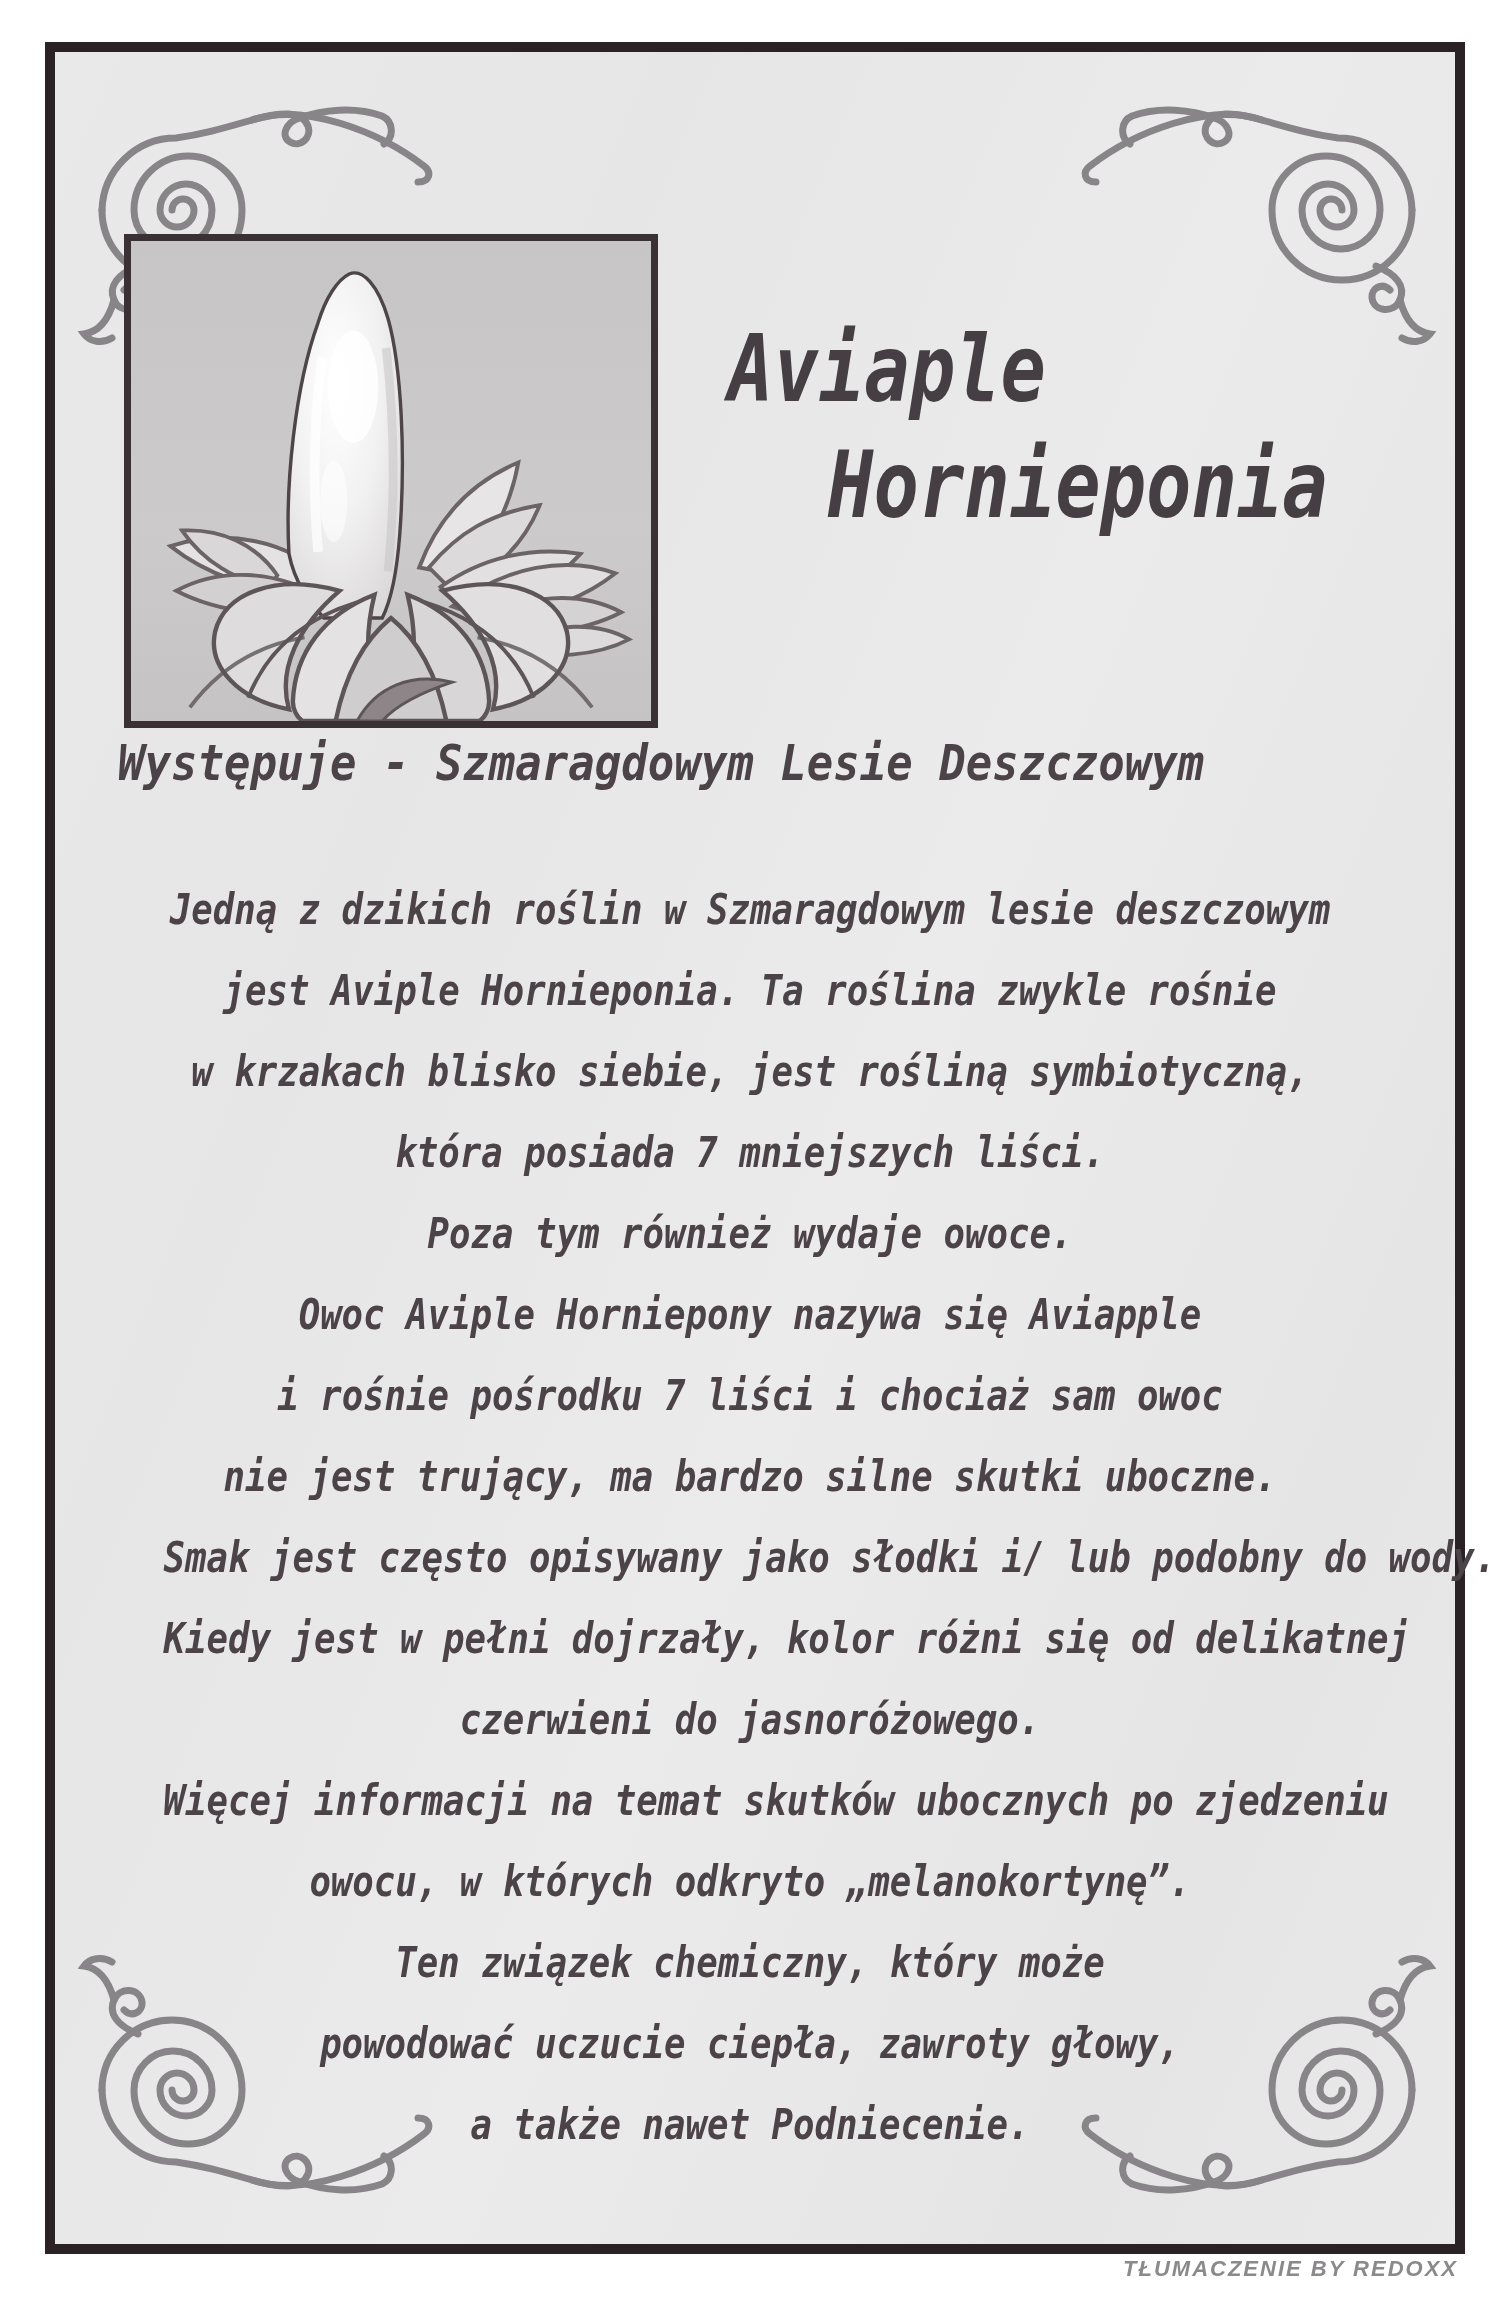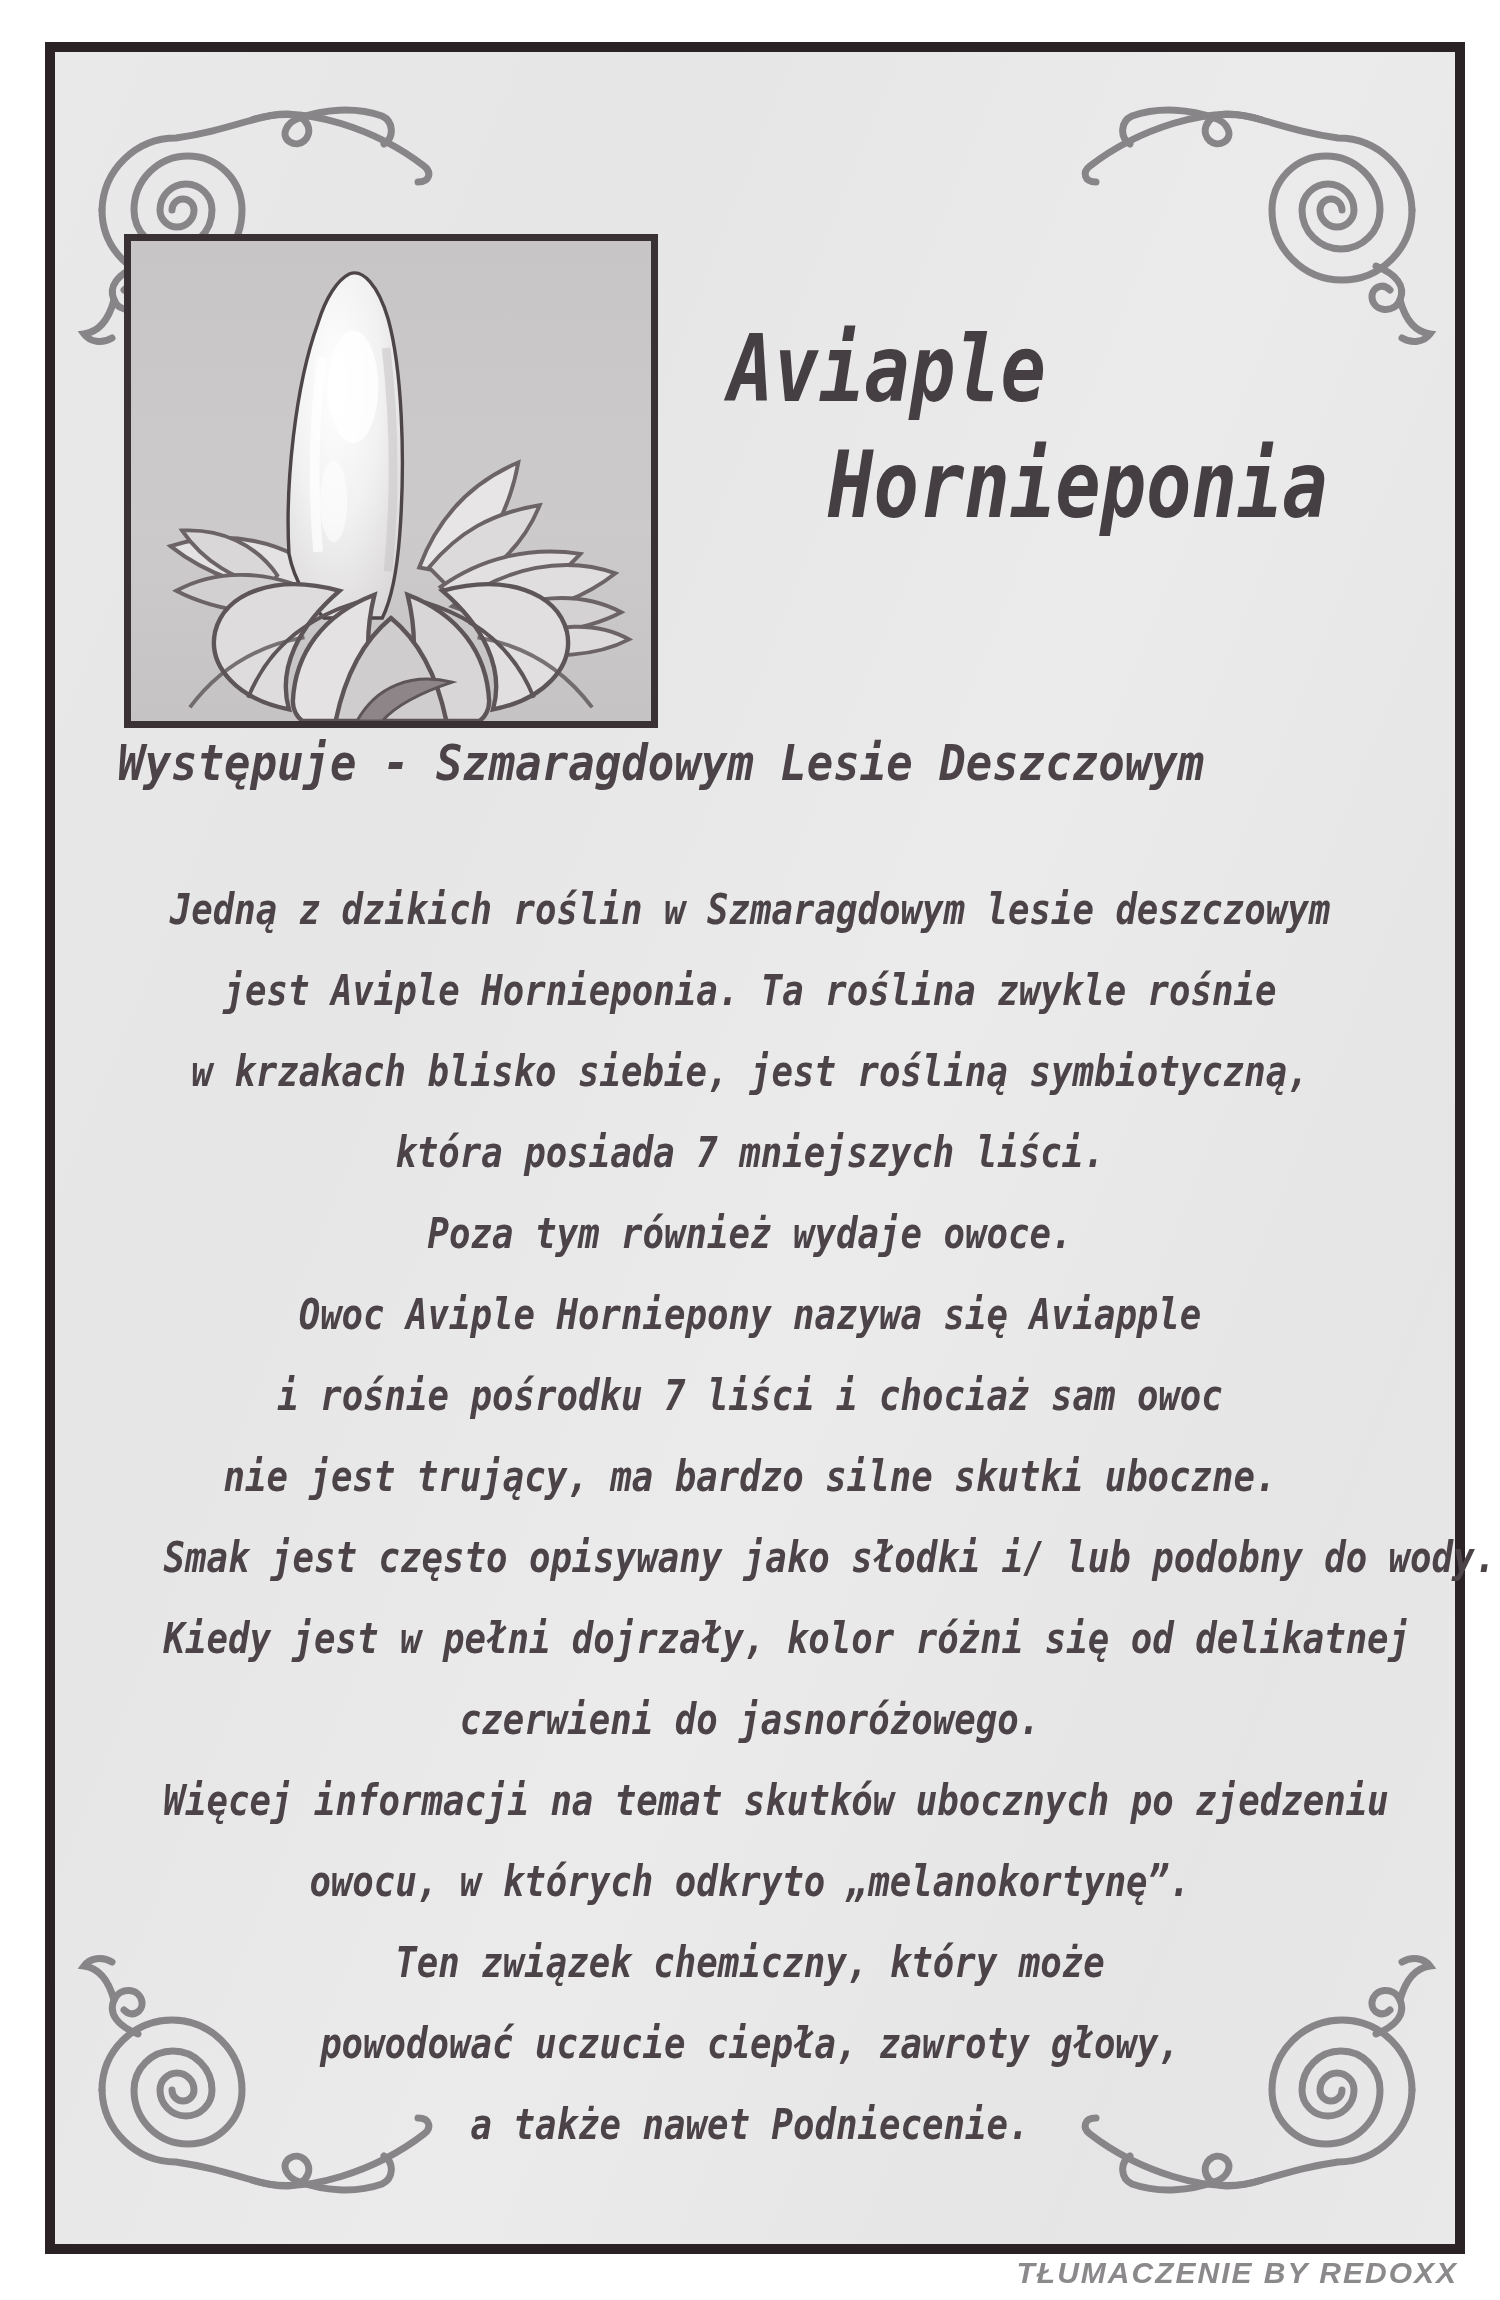--- a/index.html
+++ b/index.html
@@ -39,21 +39,21 @@
   }
   .bodytext{
     position:absolute;left:60px;top:869px;width:1380px;
     color:#4b4347;font-size:42px;line-height:81px;font-weight:700;font-style:italic;
     text-align:center;transform:scaleX(0.85);transform-origin:50% 0;
   }
   .bodytext .bline{white-space:nowrap;}
   .watermark{
     position:absolute;right:42px;top:2256px;
     color:#8b898b;font-family:"Liberation Sans","DejaVu Sans",sans-serif;
-    font-size:30px;font-weight:700;font-style:italic;letter-spacing:2px;
+    font-size:22px;font-weight:700;font-style:italic;letter-spacing:2px;
     white-space:nowrap;
   }
 </style>
 </head>
 <body>
 
 <div class="page">
 
   <div class="frame"></div>
 

